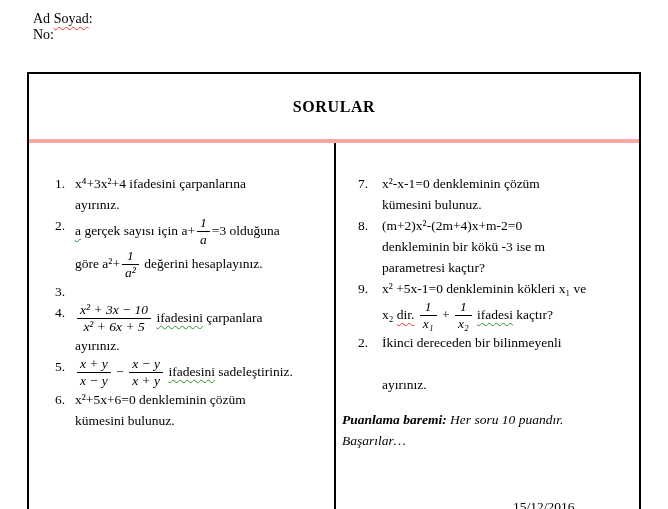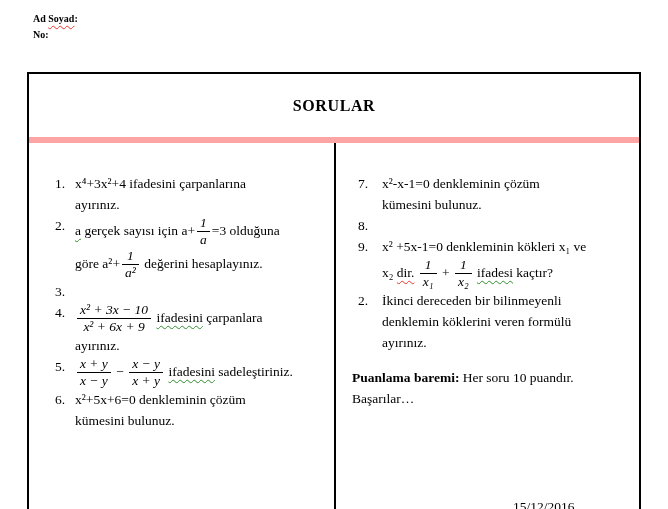--- a/index.html
+++ b/index.html
@@ -1,24 +1,24 @@
 <!DOCTYPE html>
 <html><head>
 <meta charset="utf-8">
 <style>
   * { margin:0; padding:0; box-sizing:border-box; }
   html,body { width:668px; height:509px; }
   body {
     position:relative; overflow:hidden; background:#ffffff; color:#000;
     font-family:"Liberation Serif","DejaVu Serif",serif; font-size:13.5px;
   }
-  .name-block { position:absolute; left:33px; top:11px; font-weight:bold; font-size:10px; line-height:16px; }
+  .name-block { position:absolute; left:33px; top:11px; font-weight:normal; font-size:14px; line-height:16px; }
   .exam-table { position:absolute; left:27px; top:72px; width:614px; height:494px; border:2px solid #000; background:#fff; }
   .t-header {
-    height:69px; border-bottom:6px solid #fca5a5;
+    height:69px; border-bottom:4px solid #fca5a5;
     display:flex; align-items:center; justify-content:center;
     font-weight:bold; font-size:16px; letter-spacing:0.6px;
   }
   .t-body { display:flex; height:419px; }
   .col { padding-top:30px; }
   .col-left  { width:307px; border-right:2px solid #000; }
   .col-right { flex:1; }
   .q { display:flex; line-height:21px; }
   .q-num  { flex:0 0 20px; margin-left:26px; }
   .q-body { flex:1; padding-right:12px; white-space:nowrap; }
@@ -26,21 +26,21 @@
   .frac {
     display:inline-block; vertical-align:middle; text-align:center;
     font-style:italic; margin:0 2px; line-height:16px;
   }
   .frac .fn { display:block; border-bottom:1px solid #000; padding:0 3px; }
   .frac .fd { display:block; padding:0 3px; }
   .sq { text-decoration-line:underline; text-decoration-style:wavy; text-decoration-thickness:1px; text-underline-offset:3px; }
   .sq-red   { text-decoration-color:var(--sq-red,#e8372c); }
   .sq-green { text-decoration-color:var(--sq-green,#2f8f2f); }
   .bold { font-weight:bold; }
-  .scoring { margin:14px 2px 0 16px; line-height:21px; white-space:nowrap; }
+  .scoring { margin:14px 2px 0 6px; line-height:21px; white-space:nowrap;font-style:italic; }
   .date-stamp { position:absolute; left:513px; top:499px; font-size:13.5px; line-height:16px; }
 </style>
 </head>
 <body style="--sq-red: #e8372c; --sq-green: #2f8f2f;">
 
 <div class="name-block">
   <div><span>Ad </span><span class="sq sq-red">Soyad</span><span>:</span></div>
   <div><span>No:</span></div>
 </div>
 
@@ -55,48 +55,49 @@
           </div>
           <div class="q">
             <span class="q-num">2.</span>
             <span class="q-body"><span class="sq sq-green">a</span><span> gerçek sayısı için a+</span><span class="frac"><span class="fn">1</span><span class="fd">a</span></span><span>=3 olduğuna</span><br><span>göre a²+</span><span class="frac"><span class="fn">1</span><span class="fd">a²</span></span><span> değerini hesaplayınız.</span></span>
           </div>
           <div class="q">
             <span class="q-num">3.</span>
           </div>
           <div class="q">
             <span class="q-num">4.</span>
-            <span class="q-body"><span class="frac"><span class="fn">x² + 3x − 10</span><span class="fd">x² + 6x + 9</span></span><span> </span><span class="sq sq-green">ifadesini</span><span> çarpanlara</span><br><span>ayırınız.</span></span>
+            <span class="q-body"><span class="frac"><span class="fn">x² + 3x − 10</span><span class="fd">x² + 6x + 5</span></span><span> </span><span class="sq sq-green">ifadesini</span><span> çarpanlara</span><br><span>ayırınız.</span></span>
           </div>
           <div class="q">
             <span class="q-num">5.</span>
             <span class="q-body"><span class="frac"><span class="fn">x + y</span><span class="fd">x − y</span></span><span> − </span><span class="frac"><span class="fn">x − y</span><span class="fd">x + y</span></span><span> </span><span class="sq sq-green">ifadesini</span><span> sadeleştiriniz.</span></span>
           </div>
           <div class="q">
             <span class="q-num">6.</span>
             <span class="q-body"><span>x²+5x+6=0 denkleminin çözüm</span><br><span>kümesini bulunuz.</span></span>
           </div>
         </div>
     </div>
     <div class="col col-right">
       <div>
           <div class="q">
             <span class="q-num">7.</span>
             <span class="q-body"><span>x²-x-1=0 denkleminin çözüm</span><br><span>kümesini bulunuz.</span></span>
           </div>
           <div class="q">
             <span class="q-num">8.</span>
+            <span class="q-body"><span>(m+2)x²-(2m+4)x+m-2=0</span><br><span>denkleminin bir kökü -3 ise m</span><br><span>parametresi kaçtır?</span></span>
           </div>
           <div class="q">
             <span class="q-num">9.</span>
             <span class="q-body"><span>x² +5x-1=0 denkleminin kökleri x₁ ve</span><br><span>x₂ </span><span class="sq sq-red">dir.</span><span> </span><span class="frac"><span class="fn">1</span><span class="fd">x₁</span></span><span> + </span><span class="frac"><span class="fn">1</span><span class="fd">x₂</span></span><span> </span><span class="sq sq-green">ifadesi</span><span> kaçtır?</span></span>
           </div>
           <div class="q">
             <span class="q-num">2.</span>
-            <span class="q-body"><span>İkinci dereceden bir bilinmeyenli</span><br><span>denklemin köklerini veren formülü</span><br><span>ayırınız.</span></span>
+            <span class="q-body"><span>İkinci dereceden bir bilinmeyenli</span><br><br><span>ayırınız.</span></span>
           </div>
         </div>
       <div class="scoring">
         <div><span class="bold">Puanlama baremi:</span><span> Her soru 10 puandır.</span></div>
         <div><span>Başarılar…</span></div>
       </div>
     </div>
   </div>
 </div>
 

